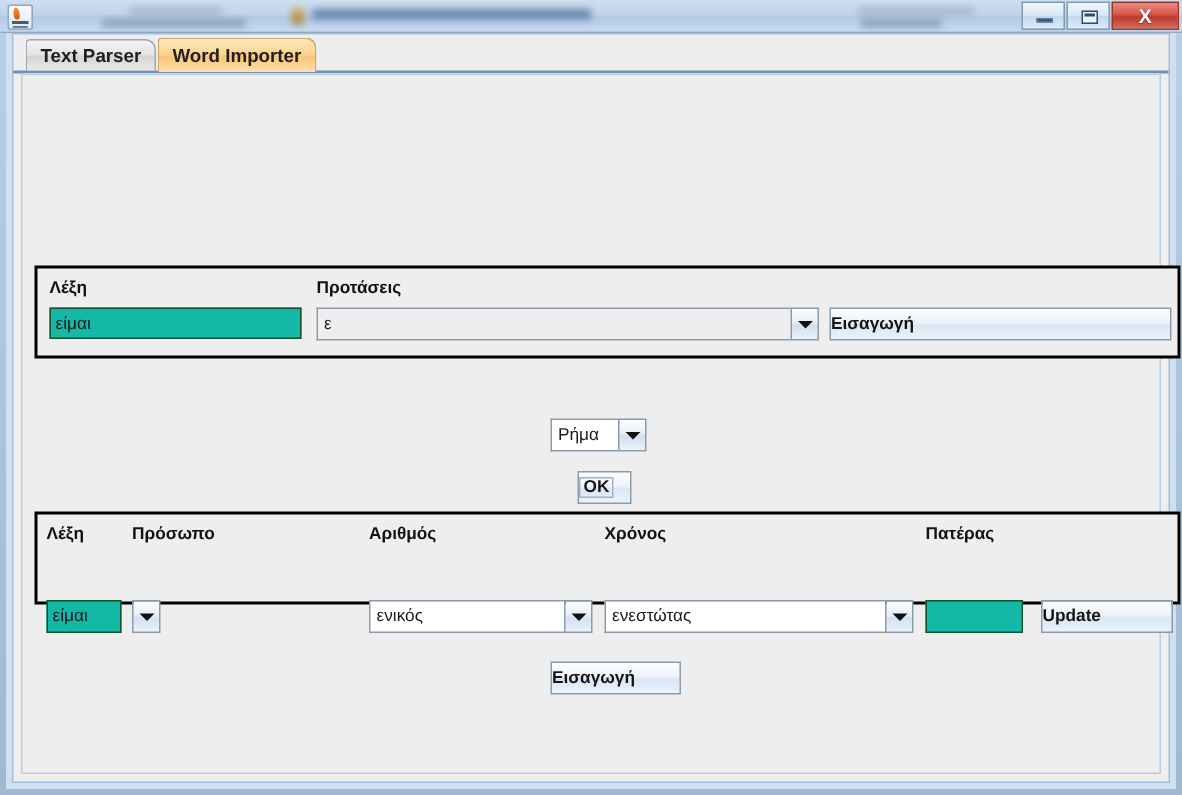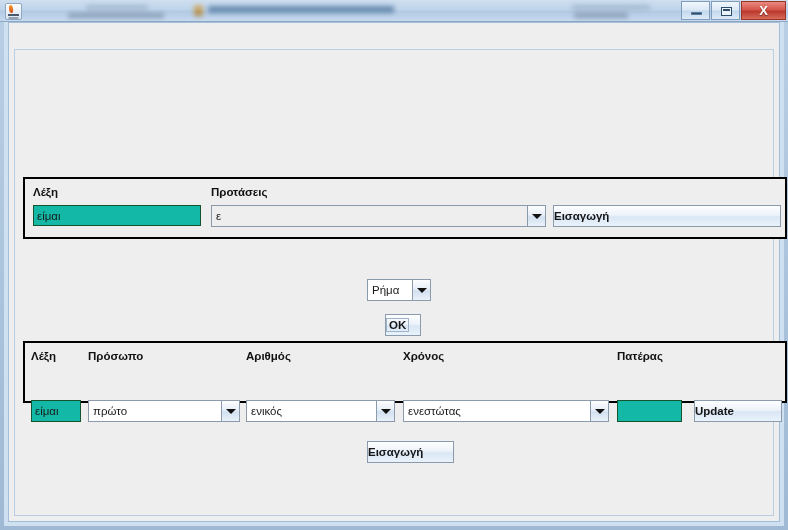--- a/index.html
+++ b/index.html
@@ -357,20 +357,29 @@
       </div>
       <div class="winbtn close">
         <span class="glyph-close">X</span>
       </div>
     </div>
   </div>
 
   <div class="frame">
     <div class="frame-inner">
 
+      <div class="tabstrip">
+        <div class="tab inactive">
+          <span>Text Parser</span>
+        </div>
+        <div class="tab active">
+          <span>Word Importer</span>
+        </div>
+        <div class="tab-underline"></div>
+      </div>
 
       <div class="content">
 
         <div class="panel" id="panel-word"></div>
 
         <div class="fld-label" id="lbl-word-1">Λέξη</div>
         <div class="textfield" id="txt-word-1">είμαι</div>
 
         <div class="fld-label" id="lbl-sent">Προτάσεις</div>
         <div class="combo readonly" id="combo-sent">
@@ -395,21 +404,20 @@
           <span class="focusring">OK</span>
         </div>
 
         <div class="panel" id="panel-attrs"></div>
 
         <div class="fld-label" id="lbl-word-2">Λέξη</div>
         <div class="textfield" id="txt-word-2">είμαι</div>
 
         <div class="fld-label" id="lbl-person">Πρόσωπο</div>
         <div class="combo" id="combo-person">
-          <div class="cval">πρώτο</div>
           <div class="carrow">
               <i></i>
             </div>
         </div>
 
         <div class="fld-label" id="lbl-number">Αριθμός</div>
         <div class="combo" id="combo-number">
           <div class="cval">ενικός</div>
           <div class="carrow">
               <i></i>

